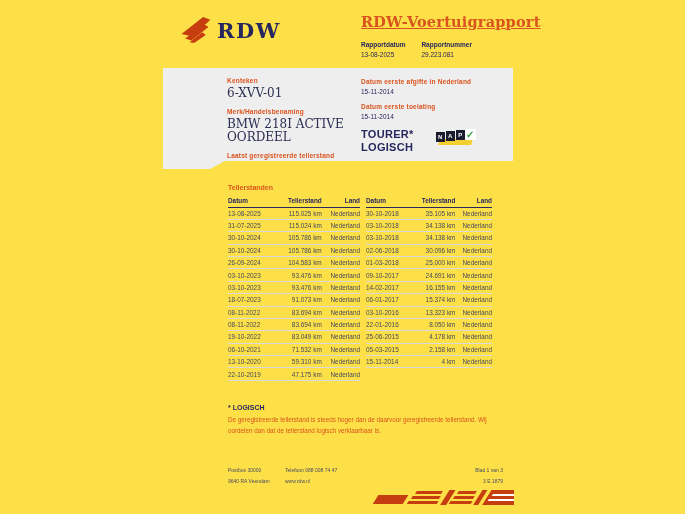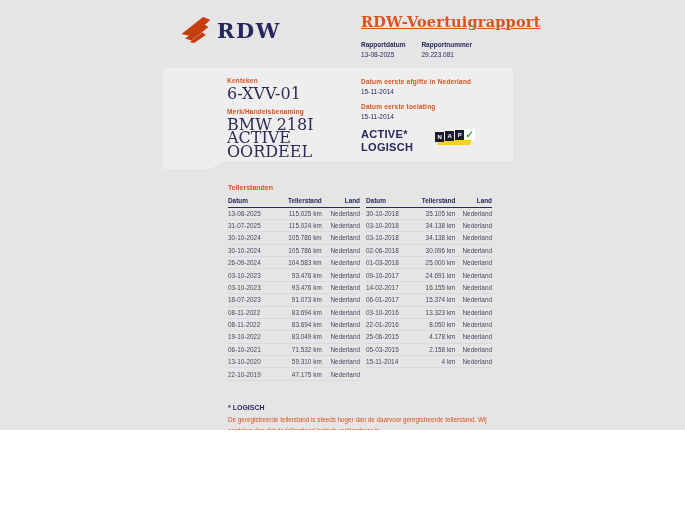--- a/index.html
+++ b/index.html
@@ -8,39 +8,39 @@
     --navy:#27275f;
     --panel_gray:#efeeee;
     --nap_yellow:#f3d02f;
     --check_green:#2fa33c;
     --table_text:#46495e;
     --footer_text:#4a4c63;
   }
   *{margin:0;padding:0;box-sizing:border-box;}
   html,body{background:#fff;}
   body{font-family:"Liberation Sans",sans-serif;}
-  #page{position:relative;width:685px;height:430px;background:#e5e5e5;overflow:hidden;}
+  #page{position:relative;width:685px;height:514px;background:#fde047;overflow:hidden;}
 
   
   .logo{position:absolute;left:177px;top:15px;display:flex;align-items:center;}
   .logo svg{width:36px;height:31px;display:block;}
   .logo-word{font-family:"DejaVu Serif",serif;font-weight:700;font-size:21px;color:var(--navy);letter-spacing:1.5px;margin-left:4px;}
   .title-block{position:absolute;left:361px;top:13px;}
   .report-title{font-family:"DejaVu Serif",serif;font-weight:700;font-size:14.5px;color:var(--orange);letter-spacing:.2px;text-decoration:underline;}
   .report-meta{display:flex;gap:16px;margin-top:11px;}
   .meta-label{font-size:6.5px;font-weight:700;color:var(--navy);}
   .meta-value{font-size:6.5px;color:var(--navy);margin-top:3px;}
 
   
   .panel{position:absolute;left:163px;top:68px;width:350px;height:101px;background:var(--panel_gray);
          clip-path:polygon(0 0,350px 0,350px 93px,62px 93px,47px 101px,0 101px);}
   .panel .col-left{position:absolute;left:64px;top:9px;width:130px;}
   .panel .col-right{position:absolute;left:198px;top:10px;width:150px;}
   .fld-label{font-size:6.5px;font-weight:700;color:var(--orange);letter-spacing:.2px;margin-bottom:3px;}
-  .fld-serif{font-family:"DejaVu Serif",serif;font-size:16px;color:#2b2d52;line-height:13.5px;margin-bottom:7px;}
+  .fld-serif{font-family:"DejaVu Serif",serif;font-size:12px;color:#2b2d52;line-height:13.5px;margin-bottom:7px;}
   .fld-sans{font-size:6.5px;color:var(--navy);margin-bottom:8px;}
   .oordeel-row{display:flex;align-items:flex-start;margin-top:7px;}
   .oordeel{font-size:11px;font-weight:700;color:var(--navy);line-height:13px;letter-spacing:.3px;}
   .nap{position:relative;width:40px;height:18px;margin-left:22px;margin-top:1px;}
   .nap-bar{position:absolute;left:3px;top:10px;width:33px;height:6px;background:var(--nap_yellow);transform:skewX(-18deg);}
   .nap-tile{position:absolute;width:9px;height:10px;background:#1c1c30;color:#fff;font-size:6px;font-weight:700;
             display:flex;align-items:center;justify-content:center;}
   .nap-tile.n{left:0;top:3px;} .nap-tile.a{left:10px;top:2px;} .nap-tile.p{left:20px;top:1px;}
   .nap-check{position:absolute;left:29px;top:0;width:11px;height:11px;background:#fff;color:var(--check_green);
              font-size:10px;font-weight:700;display:flex;align-items:center;justify-content:center;}
@@ -106,21 +106,21 @@
       <div class="fld-label">Laatst geregistreerde tellerstand</div>
       <div class="fld-serif">115.025 km</div>
     </div>
     <div class="col-right">
       <div class="fld-label">Datum eerste afgifte in Nederland</div>
       <div class="fld-sans">15-11-2014</div>
       <div class="fld-label">Datum eerste toelating</div>
       <div class="fld-sans">15-11-2014</div>
       <div class="oordeel-row">
         <div class="oordeel">
-          <div>ACTIVE*</div>
+          <div>TOURER*</div>
           <div>LOGISCH</div>
         </div>
         <div class="nap">
           <div class="nap-bar"></div>
           <div class="nap-tile n">N</div>
           <div class="nap-tile a">A</div>
           <div class="nap-tile p">P</div>
           <div class="nap-check">✓</div>
         </div>
       </div>

